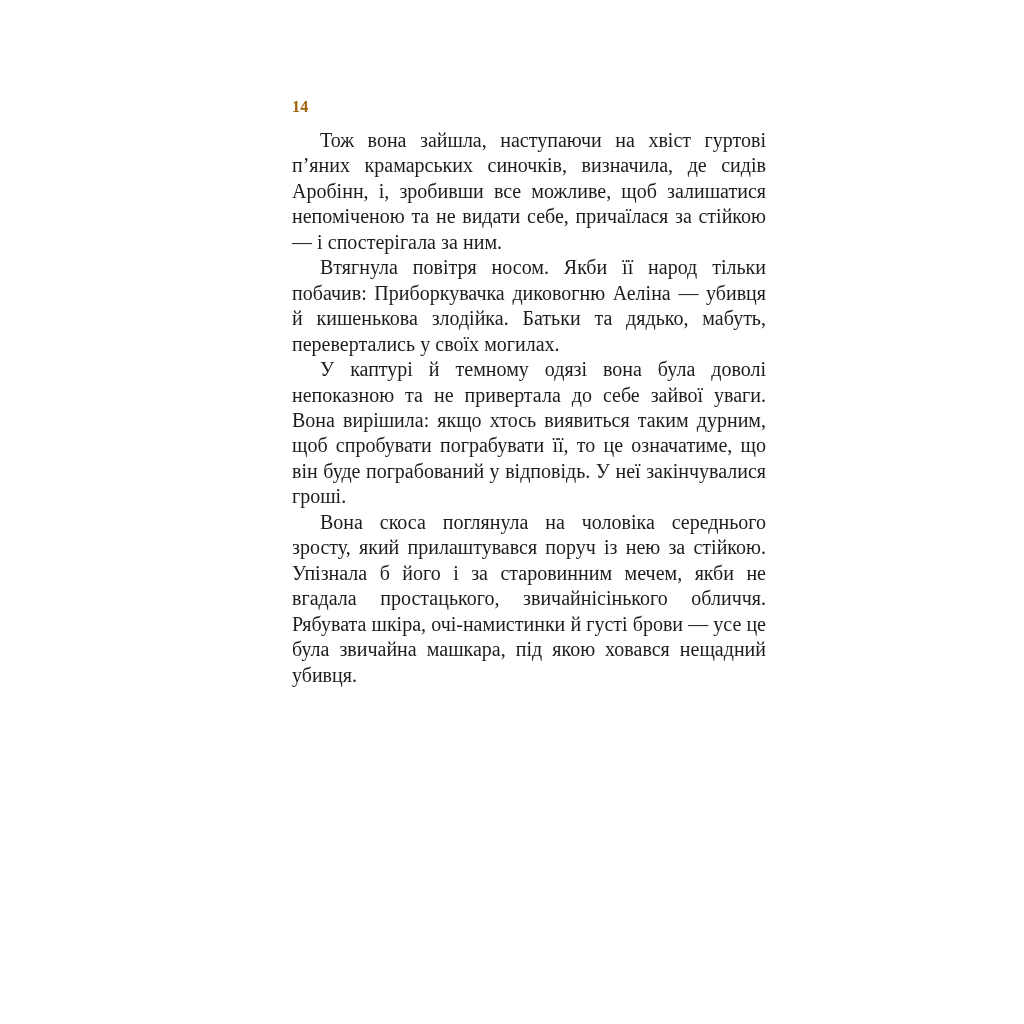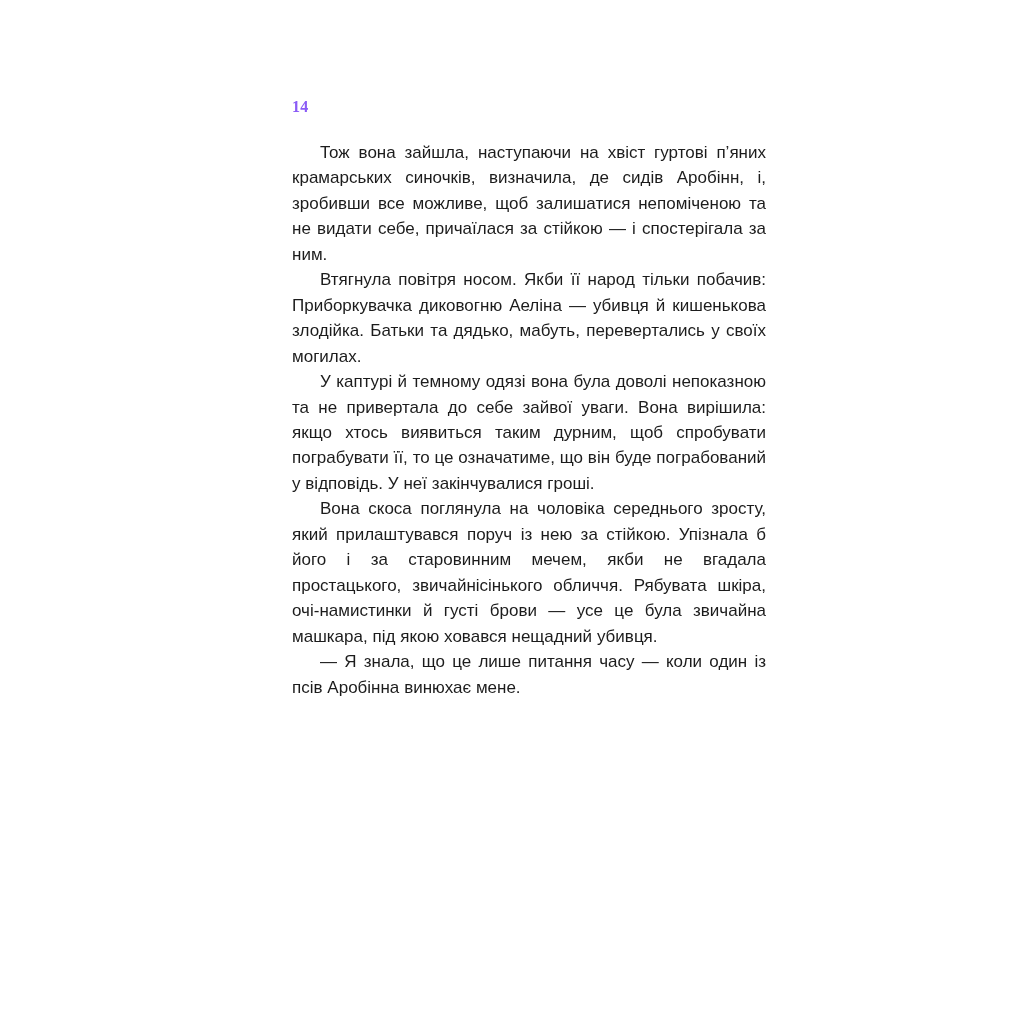--- a/index.html
+++ b/index.html
@@ -21,32 +21,32 @@
     background: #ffffff;
   }
 
   #folio {
     position: absolute;
     left: 292px;
     top: 97px;
     font-family: "Liberation Serif", "DejaVu Serif", serif;
     font-size: 16px;
     font-weight: 700;
-    color: #8b5cf6;
+    color: #a16207;
     letter-spacing: 0.3px;
     line-height: 20px;
   }
 
   #text-block {
     position: absolute;
     left: 292px;
-    top: 140px;
+    top: 128px;
     width: 474px;
-    font-family: Liberation Sans, sans-serif;
-    font-size: 17px;
+    font-family: Liberation Serif, serif;
+    font-size: 20px;
     line-height: 25.45px;
     color: #1c1c1c;
     text-align: justify;
     text-justify: inter-word;
     -webkit-hyphens: none;
     hyphens: none;
     word-spacing: 0.1px;
   }
 
   #text-block p {
@@ -65,16 +65,15 @@
 
 <div id="page">
 
   <div id="folio">14</div>
 
   <div id="text-block">
     <p>Тож вона зайшла, наступаючи на хвіст гуртові п’яних крамарських синочків, визначила, де сидів Аробінн, і, зробивши все можливе, щоб залишатися непоміченою та не видати себе, причаїлася за стійкою — і спостерігала за ним.</p>
     <p>Втягнула повітря носом. Якби її народ тільки побачив: Приборкувачка диковогню Аеліна — убивця й кишенькова злодійка. Батьки та дядько, мабуть, перевертались у своїх могилах.</p>
     <p>У каптурі й темному одязі вона була доволі непоказною та не привертала до себе зайвої уваги. Вона вирішила: якщо хтось виявиться таким дурним, щоб спробувати пограбувати її, то це означатиме, що він буде пограбований у відповідь. У неї закінчувалися гроші.</p>
     <p>Вона скоса поглянула на чоловіка середнього зросту, який прилаштувався поруч із нею за стійкою. Упізнала б його і за старовинним мечем, якби не вгадала простацького, звичайнісінького обличчя. Рябувата шкіра, очі-намистинки й густі брови — усе це була звичайна машкара, під якою ховався нещадний убивця.</p>
-    <p>— Я знала, що це лише питання часу — коли один із псів Аробінна винюхає мене.</p>
   </div>
 
 </div>
 
 </body></html>

